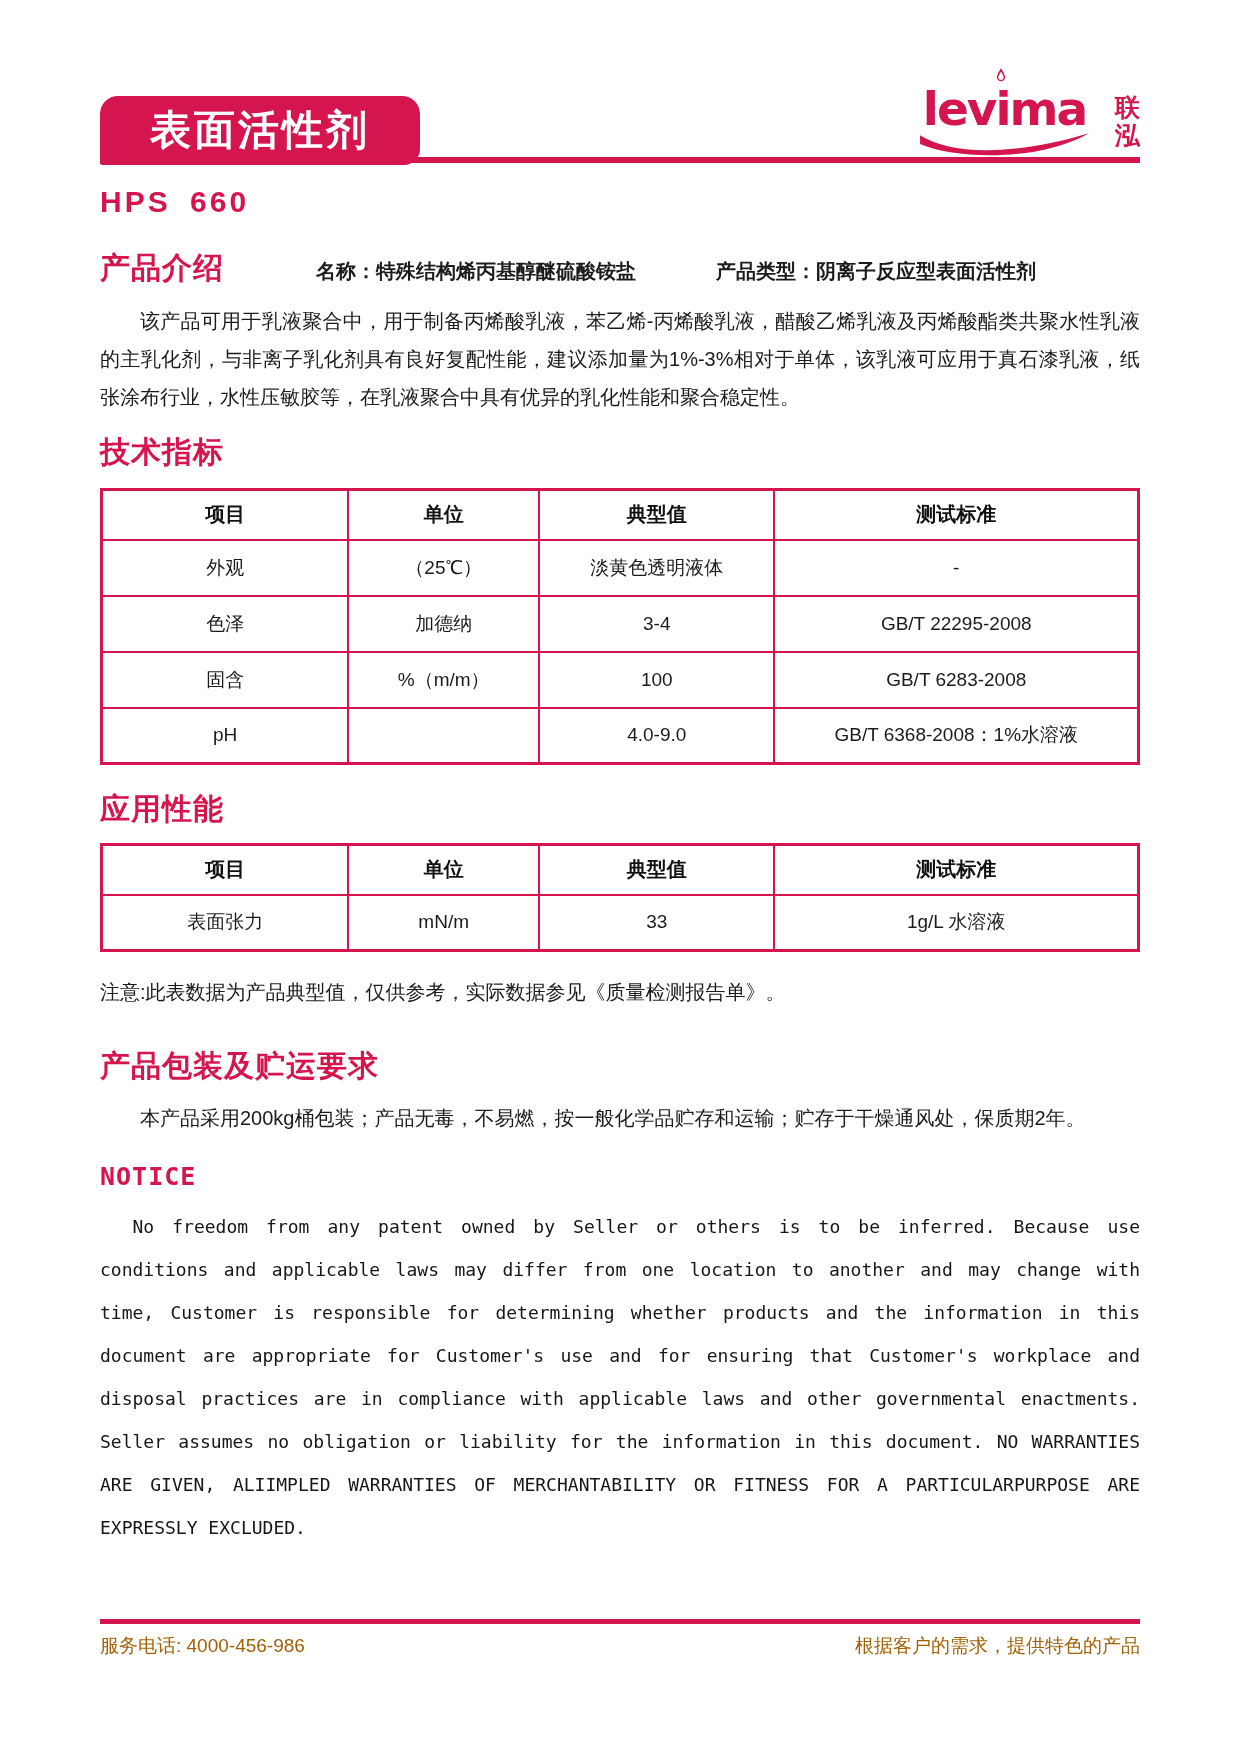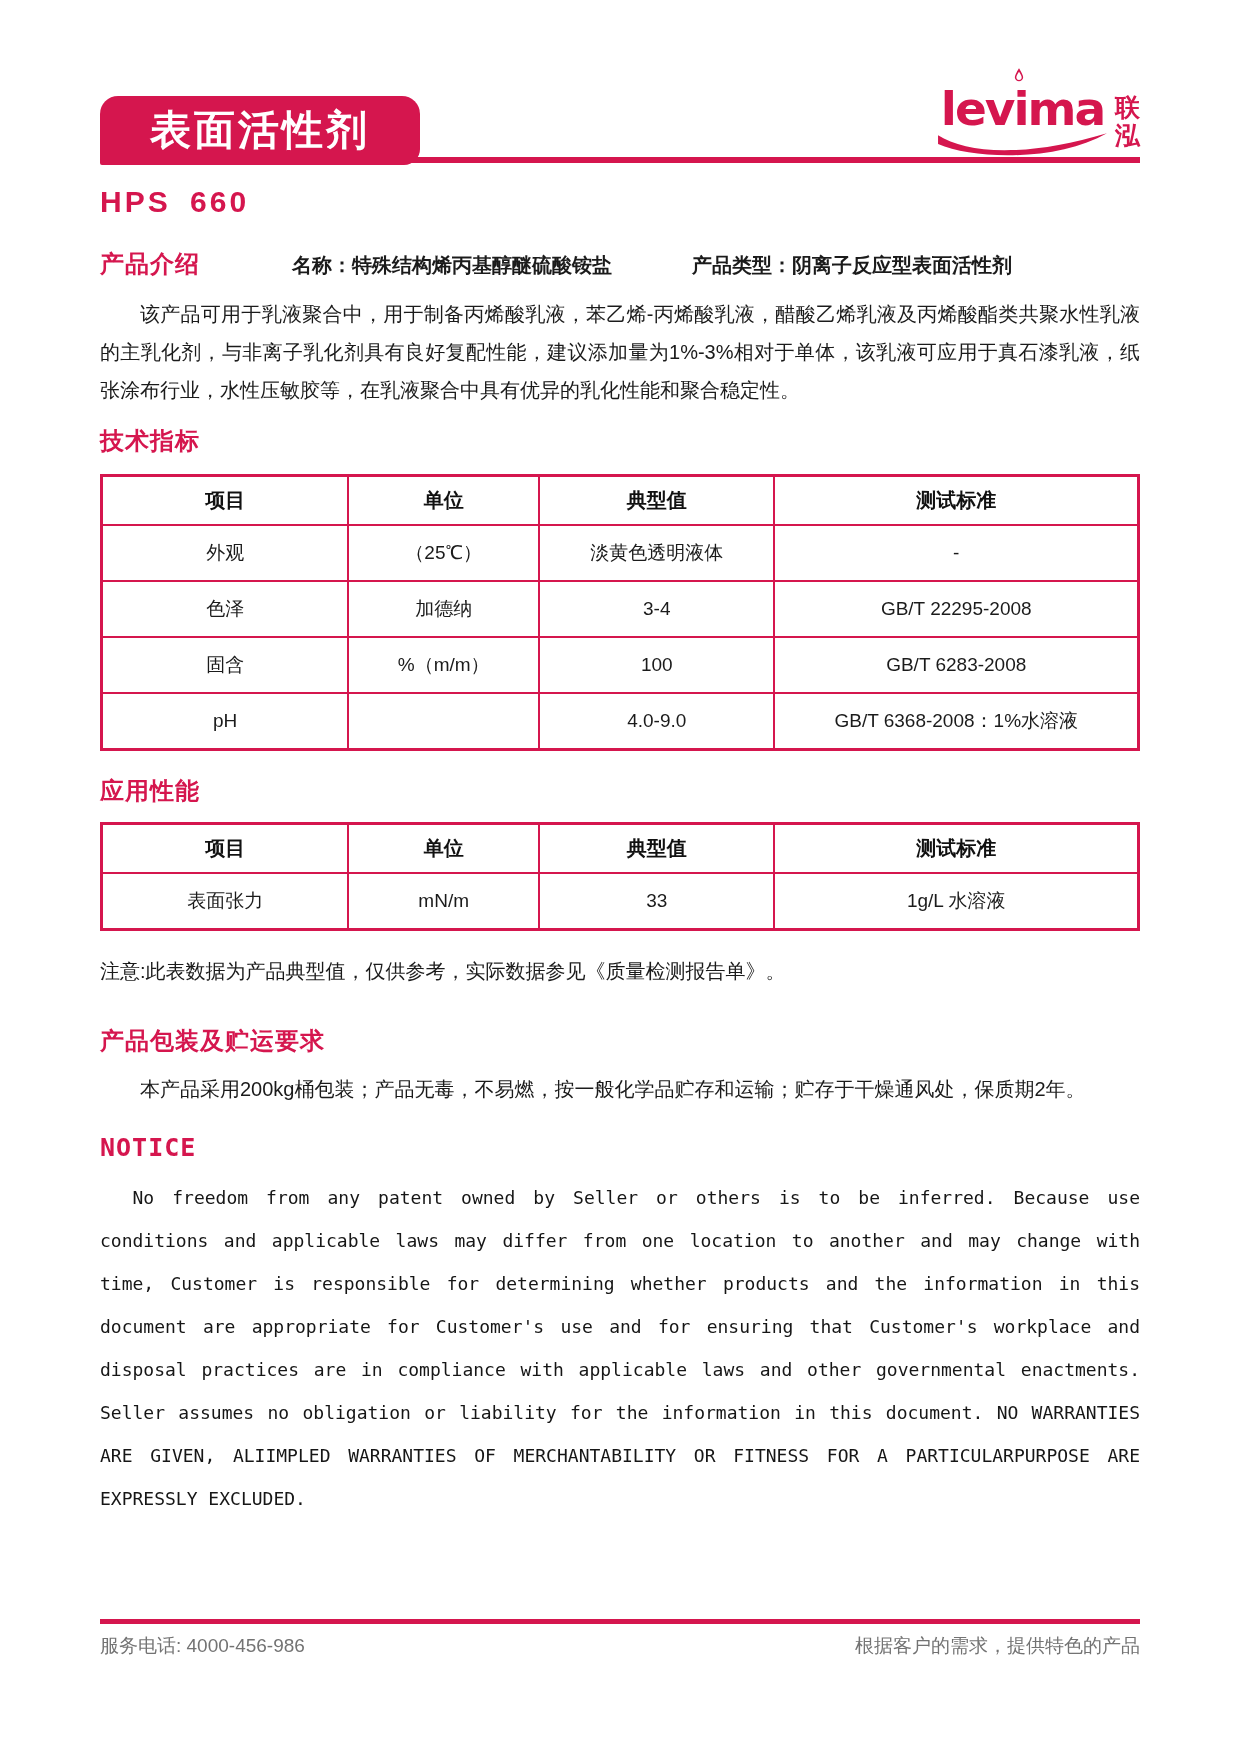--- a/index.html
+++ b/index.html
@@ -20,40 +20,40 @@
 
   
   .hdr{position:relative;height:165px;}
   .banner{
     position:absolute;left:0;bottom:0;height:69px;min-width:320px;
     background:var(--pink);border-radius:18px 18px 16px 2px;
     display:flex;align-items:center;justify-content:center;padding:0 34px;
   }
   .banner-title{color:#fff;font-weight:700;font-size:41px;letter-spacing:3px;line-height:1;}
   .hdr-rule{position:absolute;left:0;right:0;bottom:2px;height:6px;background:var(--pink);}
-  .logo{position:absolute;right:0;bottom:8px;display:flex;align-items:flex-start;gap:5px;}
+  .logo{position:absolute;right:0;bottom:8px;display:flex;align-items:flex-start;gap:23px;}
   .logo-word-wrap{display:flex;flex-direction:column;align-items:center;}
   .logo-word{
     color:var(--pink);font-weight:700;font-size:47px;line-height:0.85;
     letter-spacing:-2px;font-family:"DejaVu Sans",sans-serif;
   }
   .logo-i{position:relative;}
   .droplet{position:absolute;left:1px;top:-13px;width:10px;height:14px;}
   .swoosh{margin-top:2px;width:175px;height:26px;}
   .logo-cn{
     display:flex;flex-direction:column;color:var(--pink);
     font-weight:700;font-size:25px;line-height:1.12;margin-top:4px;
   }
 
   
   .product-code{
     margin:20px 0 0 0;color:var(--pink);font-weight:700;font-size:30px;
     letter-spacing:3px;line-height:1.1;word-spacing:8px;
   }
-  .sec-h{color:var(--pink);font-weight:700;font-size:24px;line-height:1.2;letter-spacing:1px;}
+  .sec-h{color:var(--pink);font-weight:700;font-size:30px;line-height:1.2;letter-spacing:1px;}
 
   
   .intro-row{margin-top:32px;display:flex;align-items:baseline;}
   .intro-name{margin-left:92px;font-size:20px;font-weight:700;}
   .intro-type{margin-left:80px;font-size:20px;font-weight:700;}
   .body-par{
     margin:16px 0 0 0;font-size:20px;line-height:38px;
     text-align:justify;text-indent:2em;
   }
 
@@ -84,21 +84,21 @@
     margin:14px 0 0 0;font-family:"DejaVu Sans Mono",monospace;
     font-size:18px;line-height:43px;text-align:justify;text-indent:3ch;
     color:#161616;
   }
 
   
   .footer{
     position:absolute;left:100px;right:101px;top:1619px;
     border-top:5px solid var(--pink);
     padding-top:9px;display:flex;justify-content:space-between;align-items:baseline;
-    font-size:19px;color:#737373;
+    font-size:19px;color:#a16207;
   }
 </style>
 </head>
 <body>
 
 <div class="page">
 
   <div class="hdr">
     <div class="banner">
       <span class="banner-title">表面活性剂</span>

